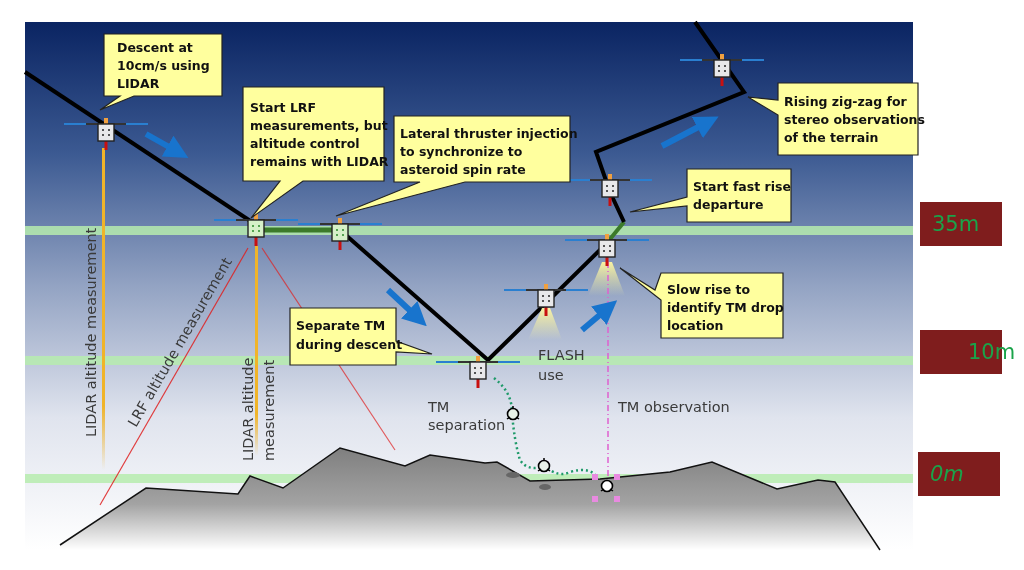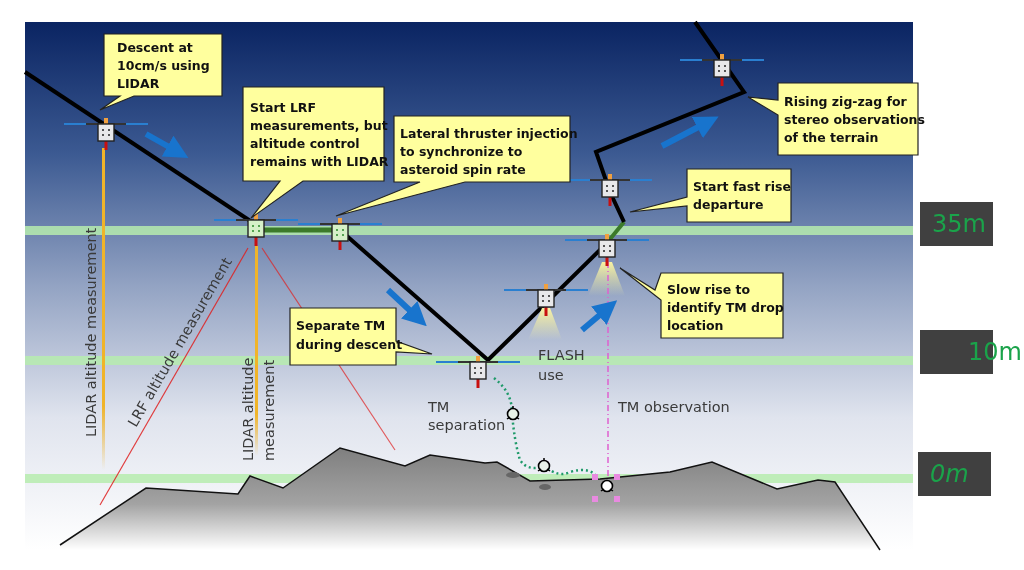--- a/index.html
+++ b/index.html
@@ -1,20 +1,20 @@
 <!DOCTYPE html>
 <html><head>
 <meta charset="utf-8">
 <style>
   html,body{margin:0;padding:0;background:#ffffff;}
   body{width:1024px;height:570px;position:relative;overflow:hidden;font-family:"DejaVu Sans","Liberation Sans",sans-serif;}
   #stage{position:absolute;left:0;top:0;width:1024px;height:570px;}
   .callout-text{font-family:"DejaVu Sans",sans-serif;font-weight:bold;font-size:12.5px;fill:#111;}
   .anno{font-family:"DejaVu Sans",sans-serif;font-size:14.5px;fill:#3a3a3a;}
-  .alt-box{position:absolute;background:#404040;color:#1aa34a;font-family:"DejaVu Sans",sans-serif;font-size:24px;display:flex;align-items:center;padding-left:12px;box-sizing:border-box;width:73px;height:44px;}
+  .alt-box{position:absolute;background:#7f1d1d;color:#1aa34a;font-family:"DejaVu Sans",sans-serif;font-size:21px;display:flex;align-items:center;padding-left:12px;box-sizing:border-box;width:82px;height:44px;}
 </style>
 </head>
 <body>
 
 <svg id="stage" viewBox="0 0 1024 570" xmlns="http://www.w3.org/2000/svg">
   <defs>
     <linearGradient id="sky" x1="0" y1="0" x2="0" y2="1">
       <stop offset="0" stop-color="#0a2462"></stop>
       <stop offset="0.25" stop-color="#3c5a92"></stop>
       <stop offset="0.5" stop-color="#93a3c3"></stop>

